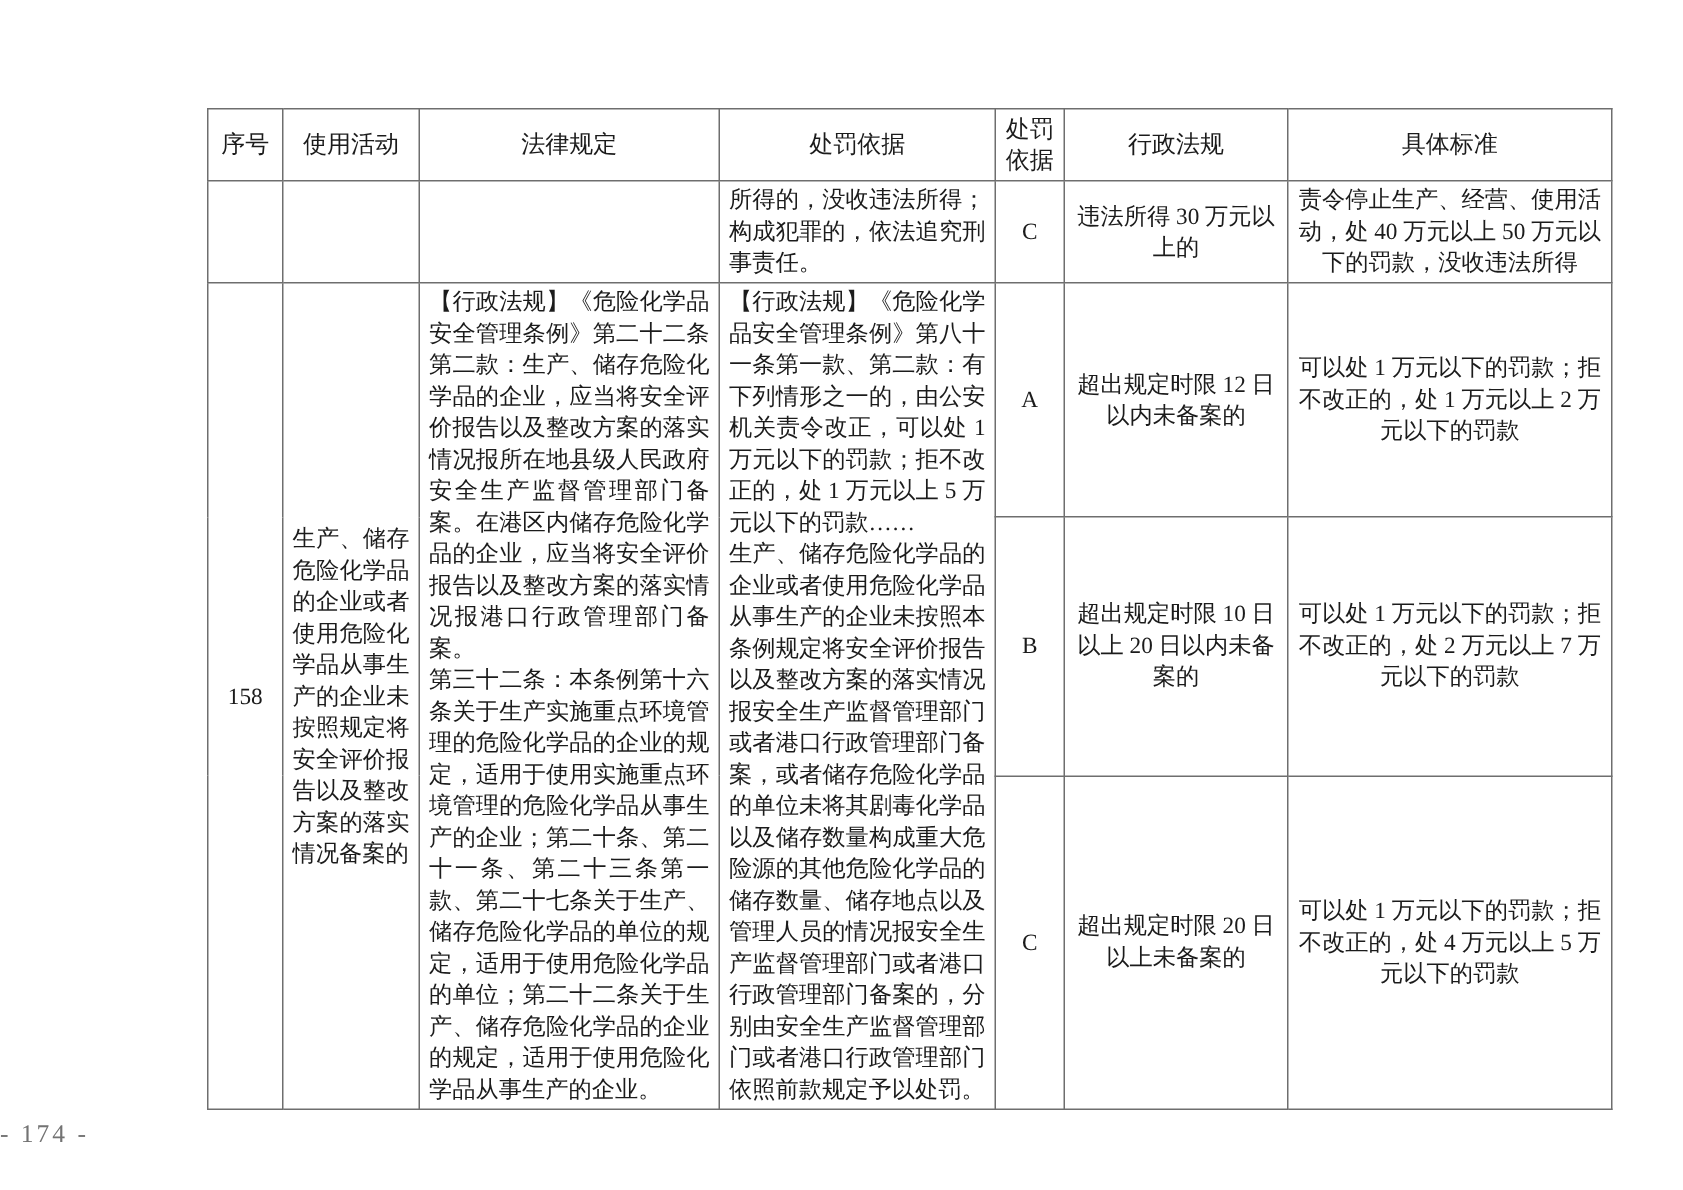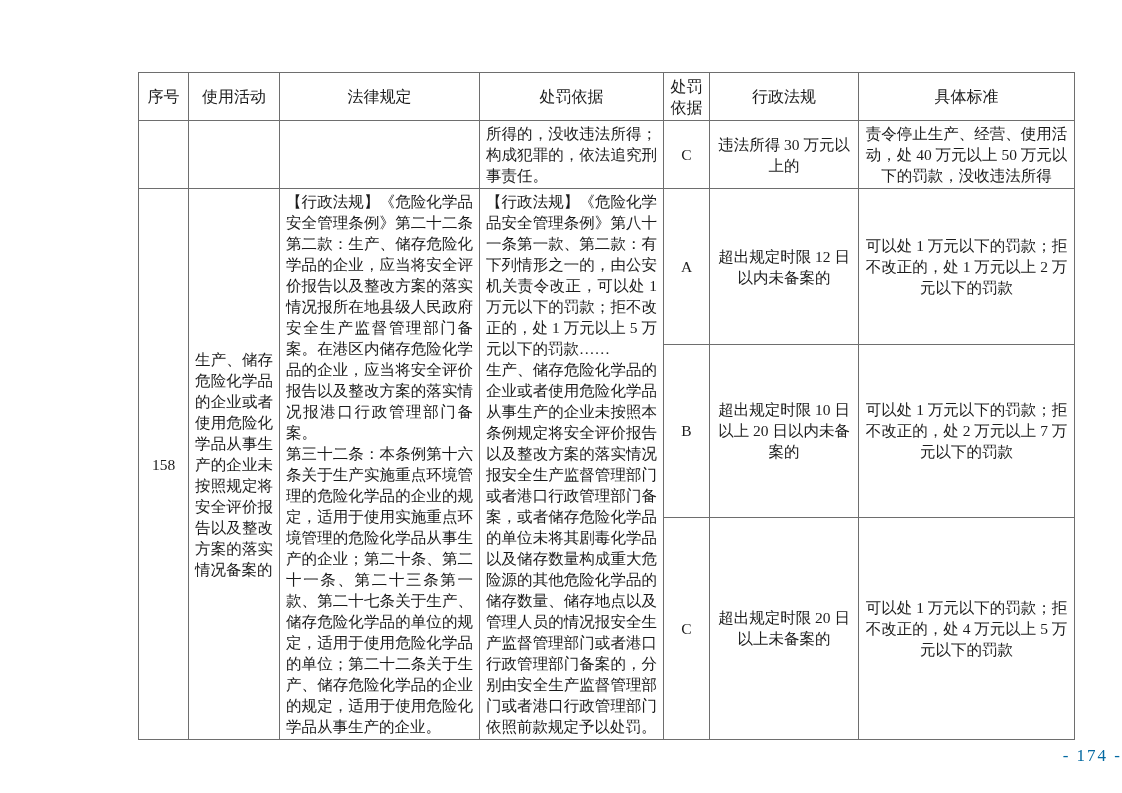--- a/index.html
+++ b/index.html
@@ -52,24 +52,24 @@
     text-justify: inter-character;
   }
   .cell-dense { padding: 3px 4px; }
   .cell-pad   { padding: 3px 8px; text-align: center; }
   .para { margin: 0; }
   .footer-pagenum {
     position: absolute;
     left: 0;
     right: 0;
     top: 746px;
-    text-align: right;
+    text-align: left;
     font-size: 17px;
     letter-spacing: 2px;
-    color: #0369a1;
+    color: #737373;
   }
 </style>
 </head>
 <body>
 
 <div class="page">
 
   <table class="doc-table">
     <colgroup>
       <col style="width:50px">

